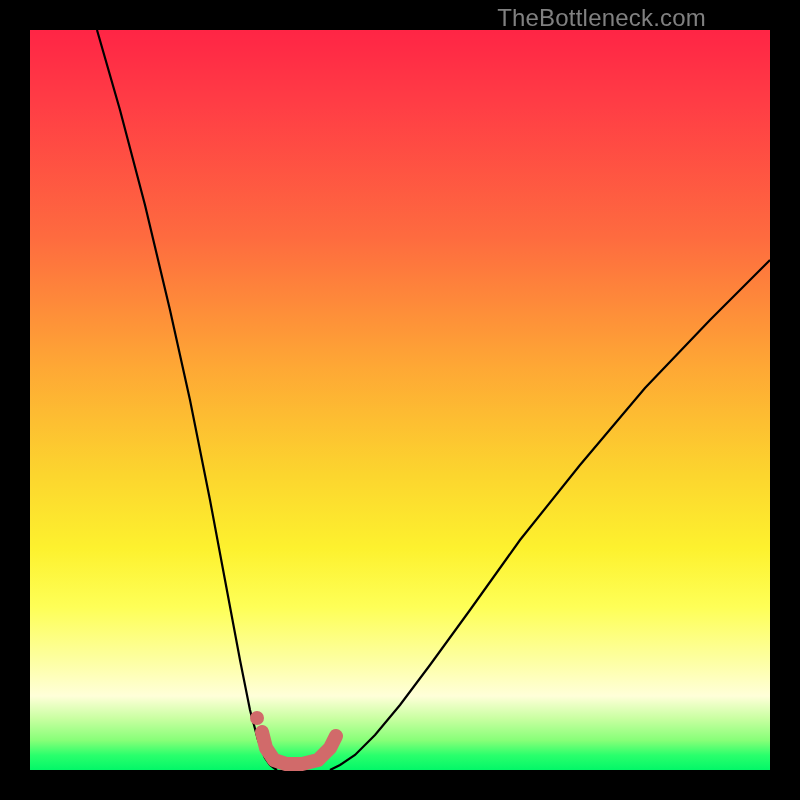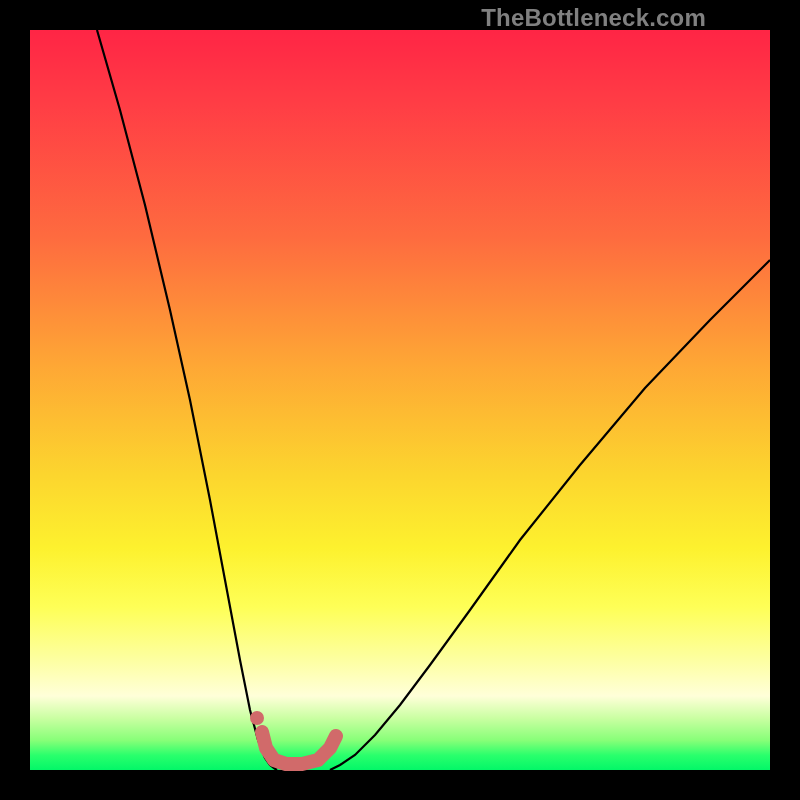--- a/index.html
+++ b/index.html
@@ -8,21 +8,20 @@
     width: 800px;
     height: 800px;
     background: #000000;
     overflow: hidden;
   }
   .outer {
     position: relative;
     width: 720px;
     height: 800px;
     background: #000000;
-    font-weight: bold;
   }
   .watermark {
     position: absolute;
     top: 4px;
     right: 14px;
     font-family: Arial, Helvetica, sans-serif;
     font-size: 24px;
     color: #808080;
     letter-spacing: 0.2px;
     z-index: 10;

